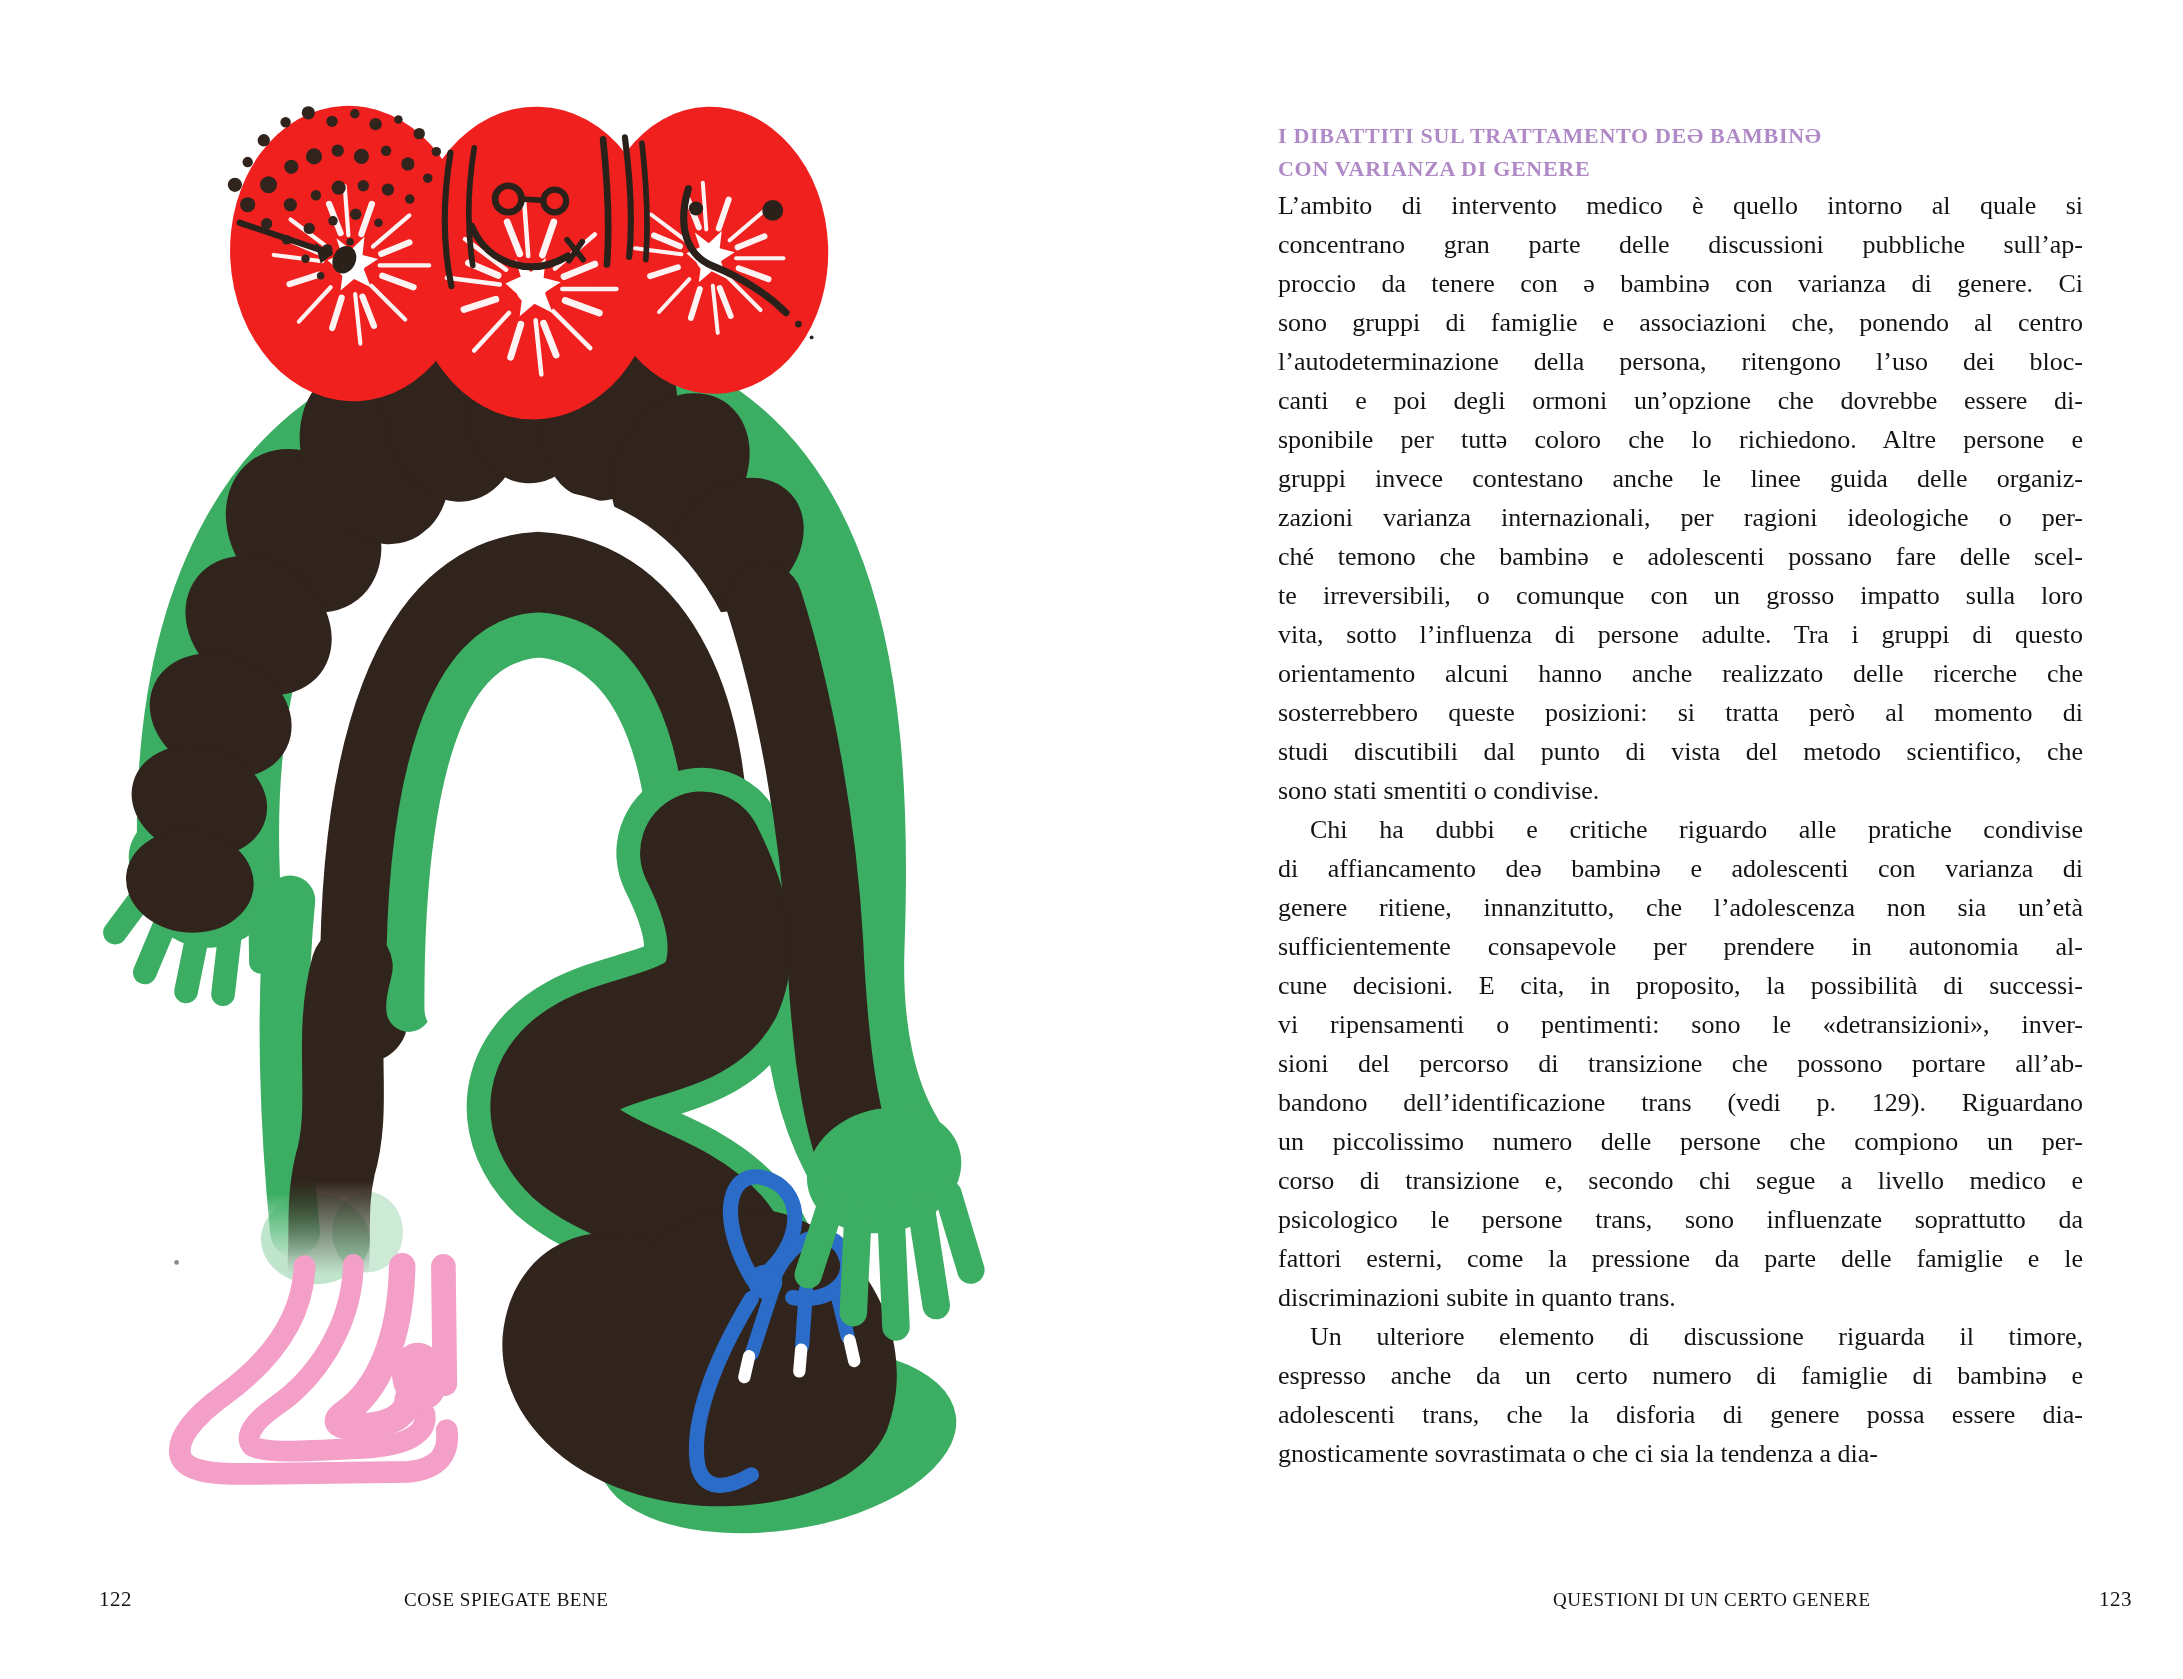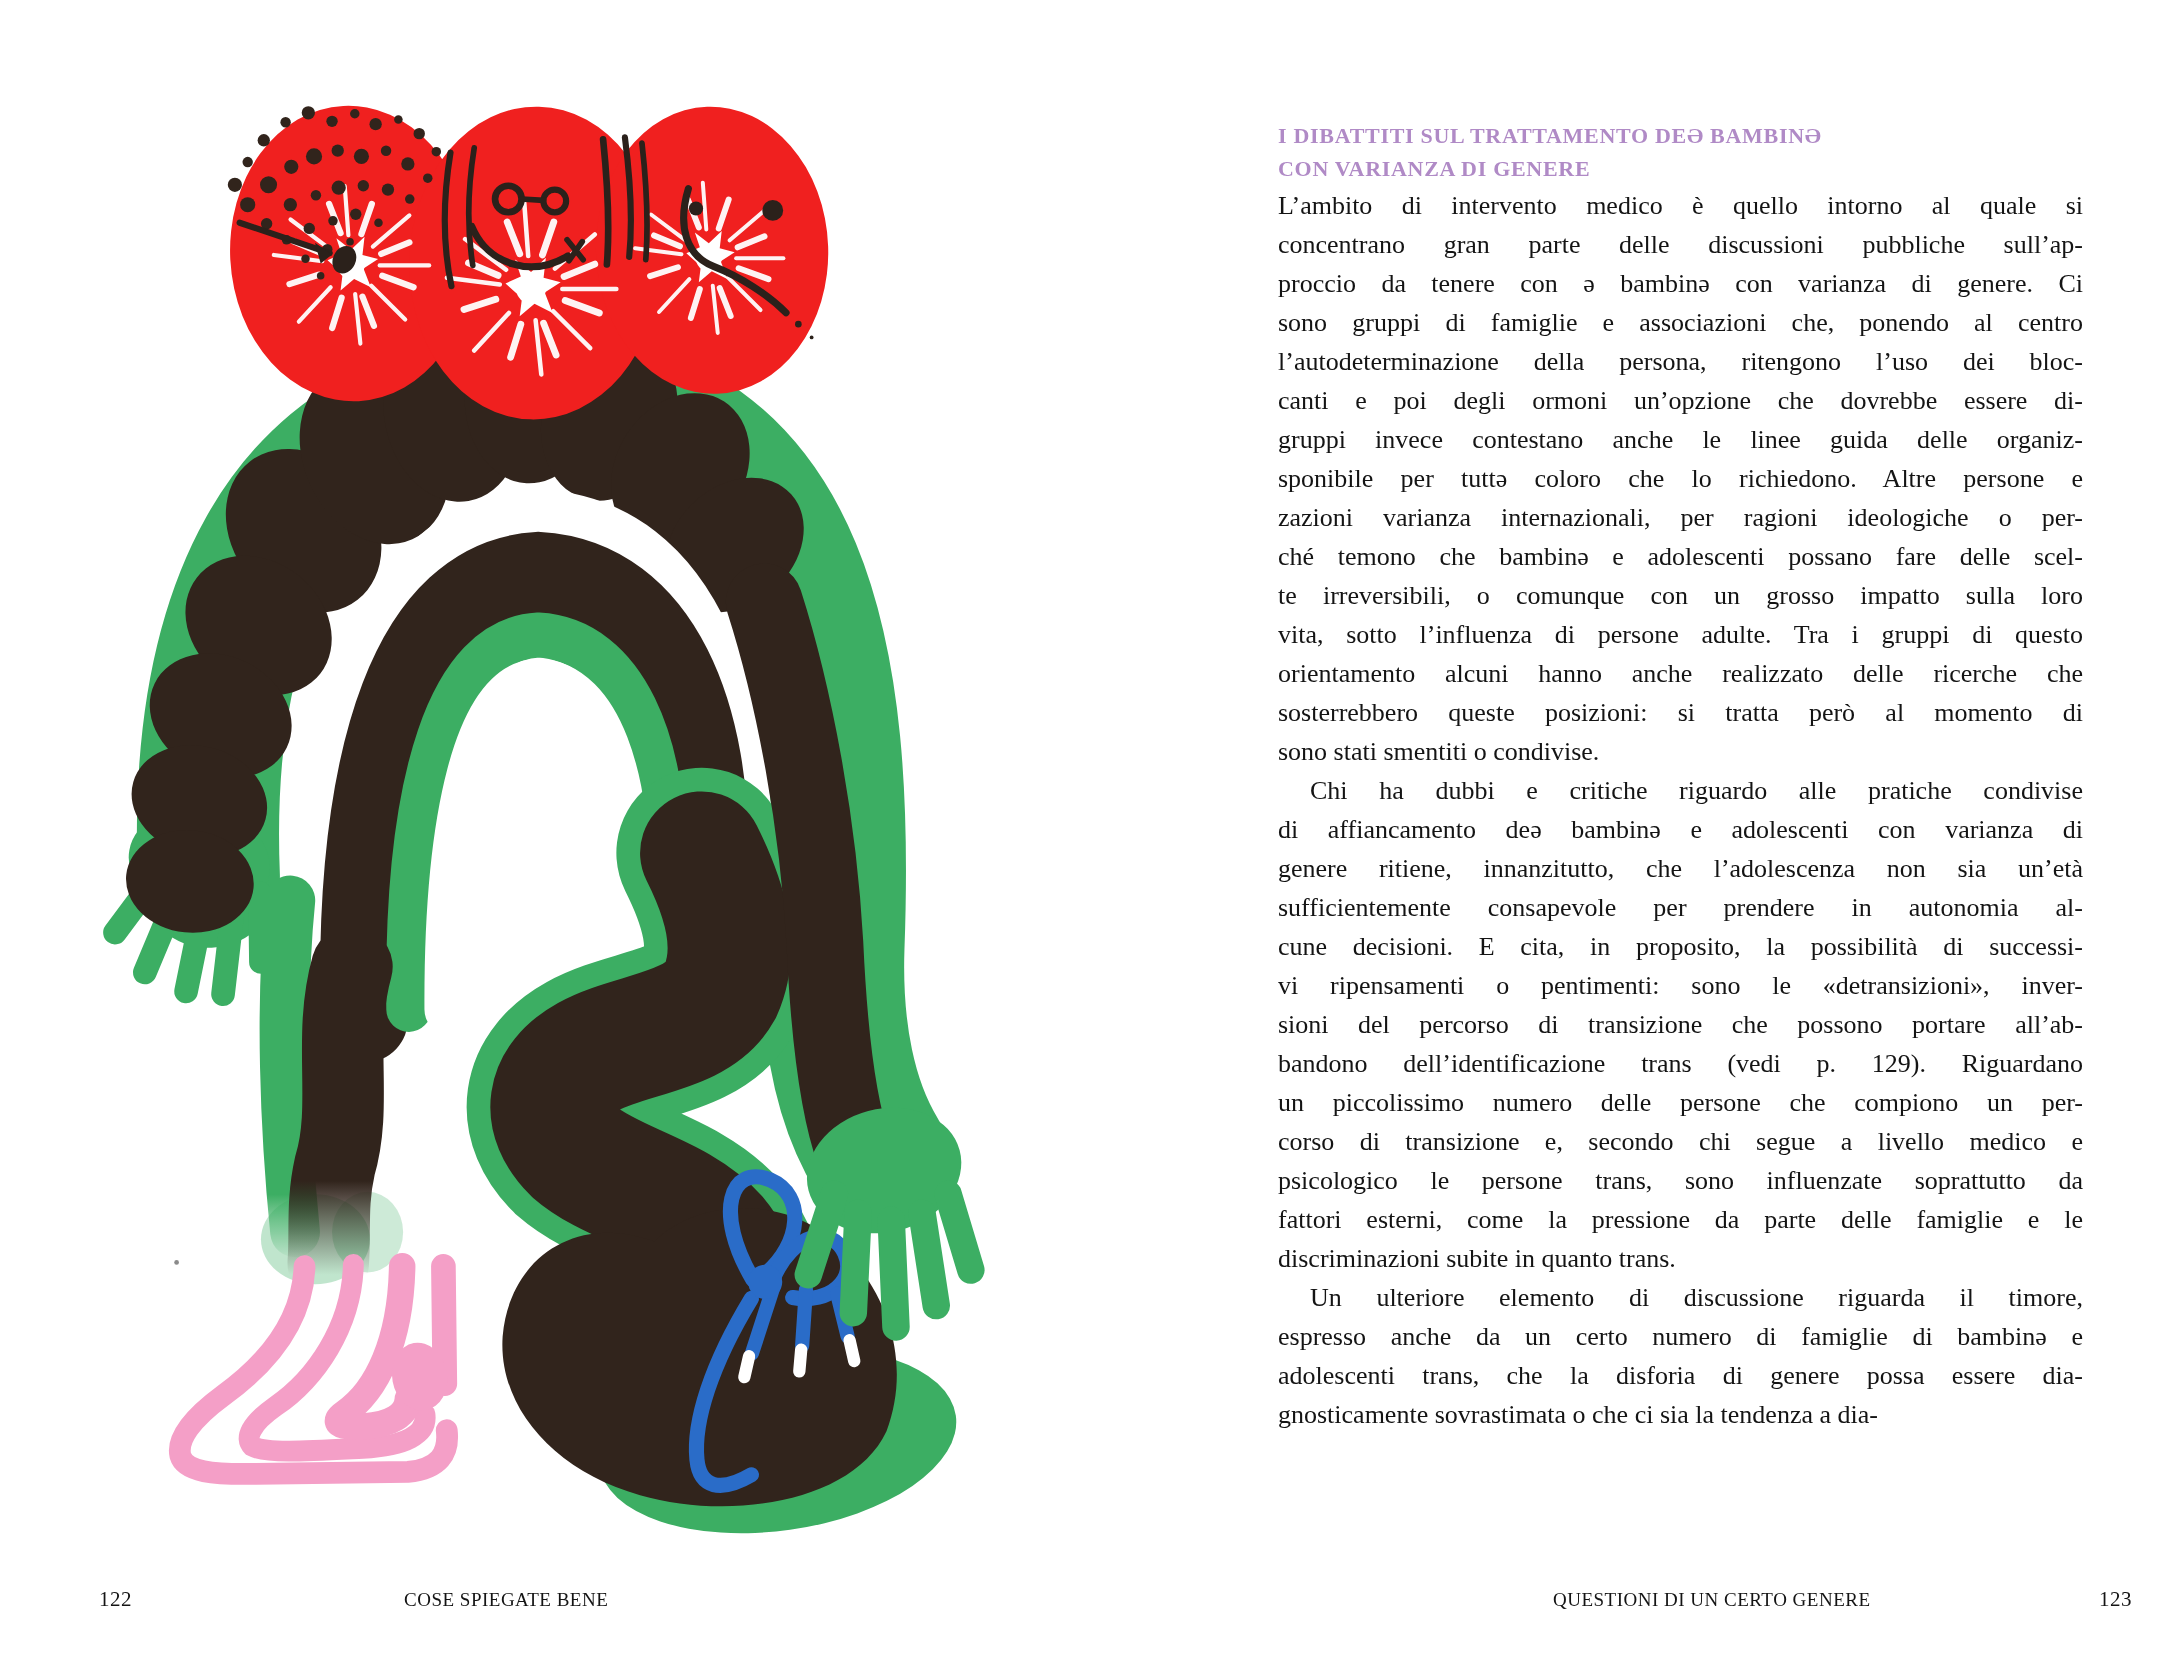--- a/index.html
+++ b/index.html
@@ -243,28 +243,29 @@
     <div>CON VARIANZA DI GENERE</div>
   </div>
 
   <div id="body-text">
       <div class="bodyline">L’ambito di intervento medico è quello intorno al quale si</div>
       <div class="bodyline">concentrano gran parte delle discussioni pubbliche sull’ap-</div>
       <div class="bodyline">proccio da tenere con ə bambinə con varianza di genere. Ci</div>
       <div class="bodyline">sono gruppi di famiglie e associazioni che, ponendo al centro</div>
       <div class="bodyline">l’autodeterminazione della persona, ritengono l’uso dei bloc-</div>
       <div class="bodyline">canti e poi degli ormoni un’opzione che dovrebbe essere di-</div>
+      <div class="bodyline">sponibile per tuttə coloro che lo richiedono. Altre persone e</div>
       <div class="bodyline">gruppi invece contestano anche le linee guida delle organiz-</div>
-      <div class="bodyline">sponibile per tuttə coloro che lo richiedono. Altre persone e</div>
       <div class="bodyline">zazioni varianza internazionali, per ragioni ideologiche o per-</div>
       <div class="bodyline">ché temono che bambinə e adolescenti possano fare delle scel-</div>
       <div class="bodyline">te irreversibili, o comunque con un grosso impatto sulla loro</div>
       <div class="bodyline">vita, sotto l’influenza di persone adulte. Tra i gruppi di questo</div>
       <div class="bodyline">orientamento alcuni hanno anche realizzato delle ricerche che</div>
       <div class="bodyline">sosterrebbero queste posizioni: si tratta però al momento di</div>
+      <div class="bodyline">studi discutibili dal punto di vista del metodo scientifico, che</div>
       <div class="bodyline lastline">sono stati smentiti o condivise.</div>
       <div class="bodyline indent">Chi ha dubbi e critiche riguardo alle pratiche condivise</div>
       <div class="bodyline">di affiancamento deə bambinə e adolescenti con varianza di</div>
       <div class="bodyline">genere ritiene, innanzitutto, che l’adolescenza non sia un’età</div>
       <div class="bodyline">sufficientemente consapevole per prendere in autonomia al-</div>
       <div class="bodyline">cune decisioni. E cita, in proposito, la possibilità di successi-</div>
       <div class="bodyline">vi ripensamenti o pentimenti: sono le «detransizioni», inver-</div>
       <div class="bodyline">sioni del percorso di transizione che possono portare all’ab-</div>
       <div class="bodyline">bandono dell’identificazione trans (vedi p. 129). Riguardano</div>
       <div class="bodyline">un piccolissimo numero delle persone che compiono un per-</div>

